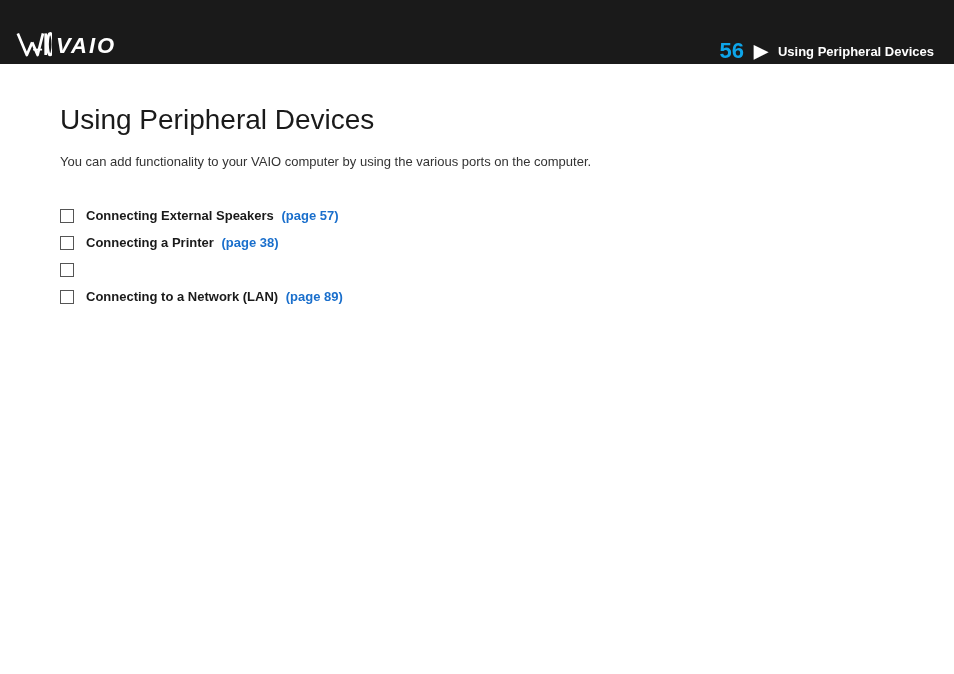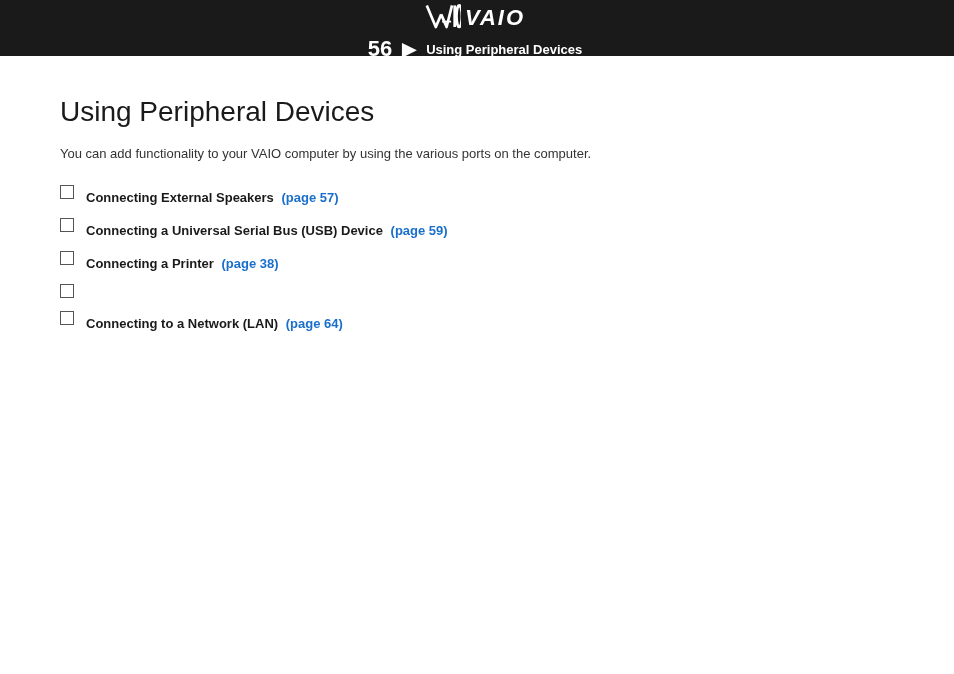--- a/index.html
+++ b/index.html
@@ -12,26 +12,25 @@
       width: 954px;
       height: 674px;
       font-family: Arial, Helvetica, sans-serif;
       background: #ffffff;
       overflow: hidden;
     }
 
     
     .header {
       background: #1a1a1a;
-      height: 56px;
+      height: 64px;
       display: flex;
-      align-items: center;
+      align-items: flex-end;
       justify-content: space-between;
       padding: 0 20px 0 16px;
-      flex-direction: column;
     }
 
     .vaio-logo {
       display: flex;
       align-items: center;
     }
 
     
     .vaio-logo-text {
       color: white;
@@ -48,21 +47,21 @@
     }
 
     .header-right {
       display: flex;
       align-items: center;
       gap: 10px;
       color: white;
     }
 
     .page-number {
-      color: #ffffff;
+      color: #0ea5e9;
       font-size: 22px;
       font-weight: bold;
     }
 
     .header-arrow {
       color: white;
       font-size: 18px;
       font-weight: bold;
     }
 
@@ -82,21 +81,21 @@
       font-size: 28px;
       font-weight: normal;
       color: #1a1a1a;
       margin-bottom: 16px;
       font-family: Arial, Helvetica, sans-serif;
     }
 
     .intro-text {
       font-size: 13px;
       color: #333333;
-      margin-bottom: 20px;
+      margin-bottom: 36px;
       line-height: 1.5;
     }
 
     .link-list {
       list-style: none;
       padding: 0;
     }
 
     .link-list li {
       display: flex;
@@ -111,21 +110,20 @@
       height: 14px;
       border: 1.5px solid #555;
       margin-right: 12px;
       margin-top: 1px;
       flex-shrink: 0;
     }
 
     .link-item-text {
       font-weight: bold;
       color: #1a1a1a;
-      margin-top: 6px;
     }
 
     .link-item-link {
       color: #1a6fcc;
       font-weight: bold;
       text-decoration: none;
       margin-left: 4px;
     }
   </style>
 </head>
@@ -157,27 +155,23 @@
   <h1 class="page-title">Using Peripheral Devices</h1>
   <p class="intro-text">You can add functionality to your VAIO computer by using the various ports on the computer.</p>
 
   <ul class="link-list">
   <li>
         <span class="checkbox-icon"></span>
         <span class="link-item-text">Connecting External Speakers <a class="link-item-link" href="#page57">(page 57)</a></span>
       </li>
       <li>
         <span class="checkbox-icon"></span>
-        <span class="link-item-text">Connecting a Universal Serial Bus (USB) Device <a class="link-item-link" href="#page59">(page 59)</a></span>
-      </li>
-      <li>
-        <span class="checkbox-icon"></span>
         <span class="link-item-text">Connecting a Printer <a class="link-item-link" href="#page61">(page 38)</a></span>
       </li>
       <li>
         <span class="checkbox-icon"></span>
       </li>
       <li>
         <span class="checkbox-icon"></span>
-        <span class="link-item-text">Connecting to a Network (LAN) <a class="link-item-link" href="#page64">(page 64)</a></span>
+        <span class="link-item-text">Connecting to a Network (LAN) <a class="link-item-link" href="#page64">(page 89)</a></span>
       </li>
     </ul>
 </div>
 
 </body></html>

